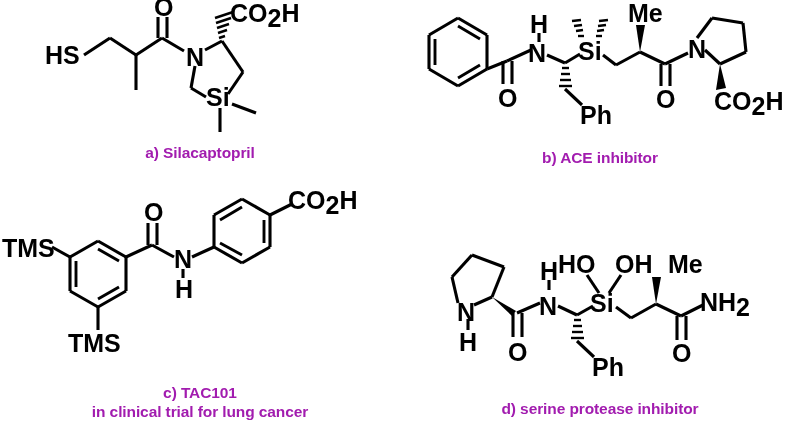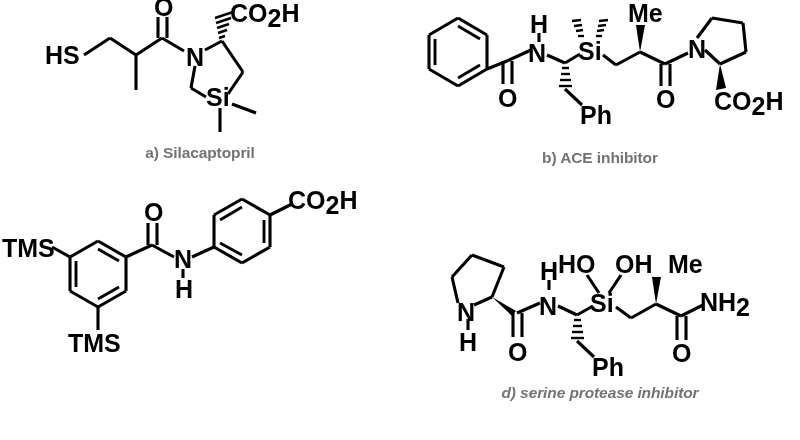--- a/index.html
+++ b/index.html
@@ -37,27 +37,27 @@
   }
   .caption {
     position: absolute;
     left: 0;
     width: 100%;
     text-align: center;
     font-family: "Liberation Sans", sans-serif;
     font-weight: bold;
     font-size: 15.5px;
     letter-spacing: -0.1px;
-    color: #737373;
+    color: #a21caf;
     line-height: 19px;
   }
   #caption-a { top: 143px; }
   #caption-b { top: 148px; text-align: center; }
   #caption-c { top: 198px; }
-  #caption-d { top: 198px; font-style: italic; }
+  #caption-d { top: 214px; }
   .caption-line2 { display: block; }
 
   
   .bond {
     stroke: #000000;
     stroke-width: 3.1;
     stroke-linecap: butt;
     fill: none;
   }
   .bond-thin {
@@ -263,20 +263,24 @@
 
       <line class="bond" x1="270" y1="30" x2="292" y2="19"></line>
 
       <text class="atom" x="2" y="72">TMS</text>
       <text class="atom" x="68" y="167">TMS</text>
       <text class="atom" x="144" y="36">O</text>
       <text class="atom" x="174" y="83">N</text>
       <text class="atom" x="175" y="113">H</text>
       <text class="atom" x="288" y="24"><tspan>CO</tspan><tspan class="atom-sub" dy="5">2</tspan><tspan dy="-5">H</tspan></text>
     </svg>
+    <div class="caption" id="caption-c">
+      <span>c) TAC101</span>
+      <span class="caption-line2">in clinical trial for lung cancer</span>
+    </div>
   </div>
 
   <div class="panel" id="panel-d">
     <svg class="struct-svg" width="400" height="215" viewBox="0 0 400 215">
 
       <line class="bond" x1="74" y1="120" x2="92" y2="112"></line>
       <line class="bond" x1="92" y1="112" x2="104" y2="82"></line>
       <line class="bond" x1="104" y1="82" x2="72" y2="70"></line>
       <line class="bond" x1="72" y1="70" x2="52" y2="92"></line>
       <line class="bond" x1="52" y1="92" x2="58" y2="118"></line>

